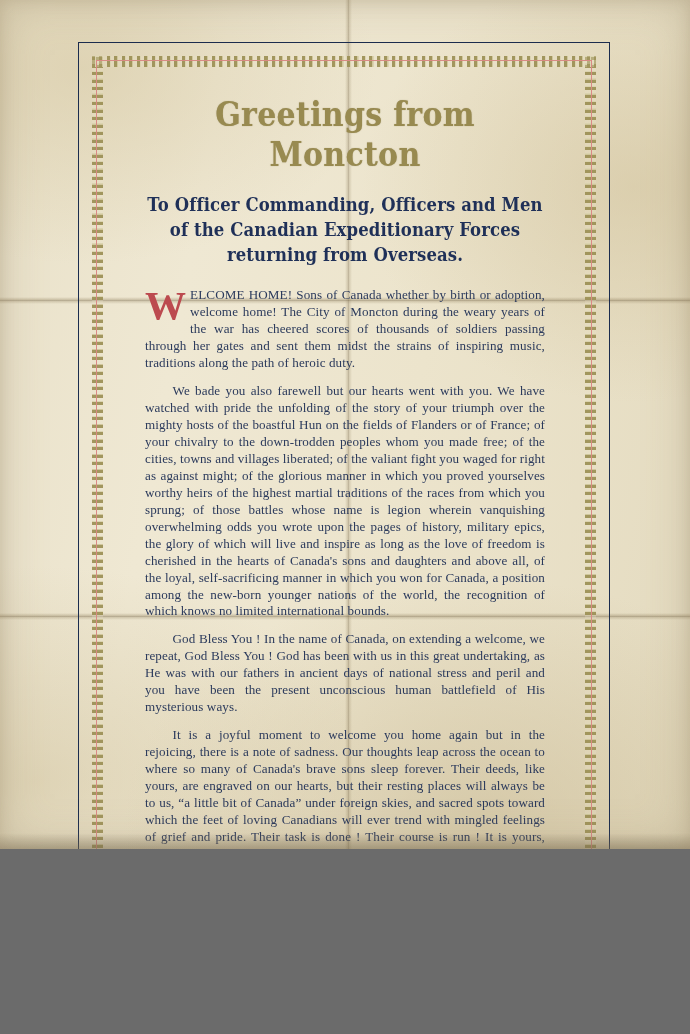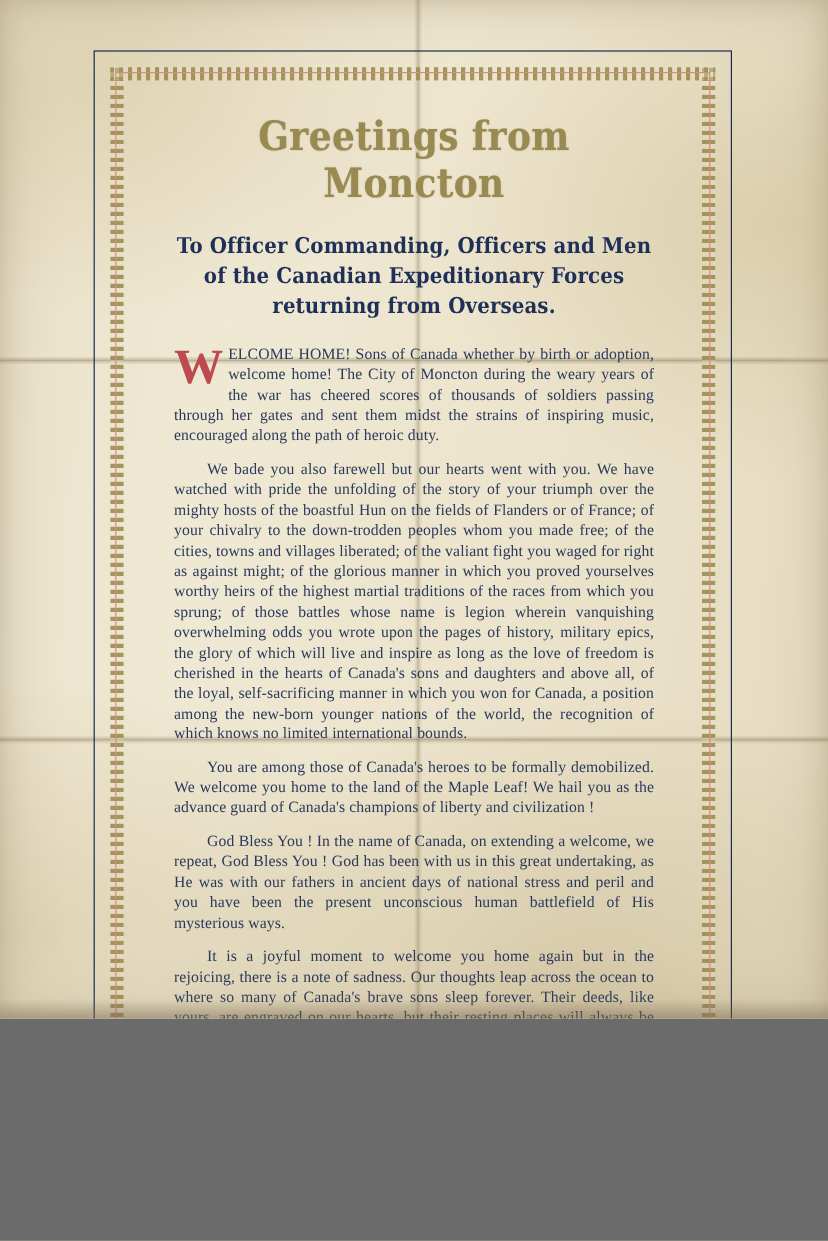--- a/index.html
+++ b/index.html
@@ -257,25 +257,24 @@
   </div>
 
   <div id="content">
 
     <h1 class="title">Greetings from Moncton</h1>
 
     <h2 class="subtitle">To Officer Commanding, Officers and Men of the Canadian Expeditionary Forces returning from Overseas.</h2>
 
     <div class="body-block">
 
-      <p class="first"><span class="dropcap">W</span><span>ELCOME HOME! Sons of Canada whether by birth or adoption, welcome home! The City of Moncton during the weary years of the war has cheered scores of thousands of soldiers passing through her gates and sent them midst the strains of inspiring music, encouraged along the path of heroic duty.</span></p>
+      <p class="first"><span class="dropcap">W</span><span>ELCOME HOME! Sons of Canada whether by birth or adoption, welcome home! The City of Moncton during the weary years of the war has cheered scores of thousands of soldiers passing through her gates and sent them midst the strains of inspiring music, traditions along the path of heroic duty.</span></p>
 
       <p>We bade you also farewell but our hearts went with you. We have watched with pride the unfolding of the story of your triumph over the mighty hosts of the boastful Hun on the fields of Flanders or of France; of your chivalry to the down-trodden peoples whom you made free; of the cities, towns and villages liberated; of the valiant fight you waged for right as against might; of the glorious manner in which you proved yourselves worthy heirs of the highest martial traditions of the races from which you sprung; of those battles whose name is legion wherein vanquishing overwhelming odds you wrote upon the pages of history, military epics, the glory of which will live and inspire as long as the love of freedom is cherished in the hearts of Canada's sons and daughters and above all, of the loyal, self-sacrificing manner in which you won for Canada, a position among the new-born younger nations of the world, the recognition of which knows no limited international bounds.</p>
 
-      <p>You are among those of Canada's heroes to be formally demobilized. We welcome you home to the land of the Maple Leaf! We hail you as the advance guard of Canada's champions of liberty and civilization !</p>
 
       <p>God Bless You ! In the name of Canada, on extending a welcome, we repeat, God Bless You ! God has been with us in this great undertaking, as He was with our fathers in ancient days of national stress and peril and you have been the present unconscious human battlefield of His mysterious ways.</p>
 
       <p>It is a joyful moment to welcome you home again but in the rejoicing, there is a note of sadness. Our thoughts leap across the ocean to where so many of Canada's brave sons sleep forever. Their deeds, like yours, are engraved on our hearts, but their resting places will always be to us, “a little bit of Canada” under foreign skies, and sacred spots toward which the feet of loving Canadians will ever trend with mingled feelings of grief and pride. Their task is done ! Their course is run ! It is yours, however, to take up your civilian duties again ! In doing so, we doubt not you will be as true and faithful as you were on the battlefield and thus all will be well with the Canada we love. Welcome !</p>
 
     </div>
 
     <div class="closing">On behalf of the City Council and Citizens of Moncton, we beg to subscribe ourselves,</div>
 
   </div>

